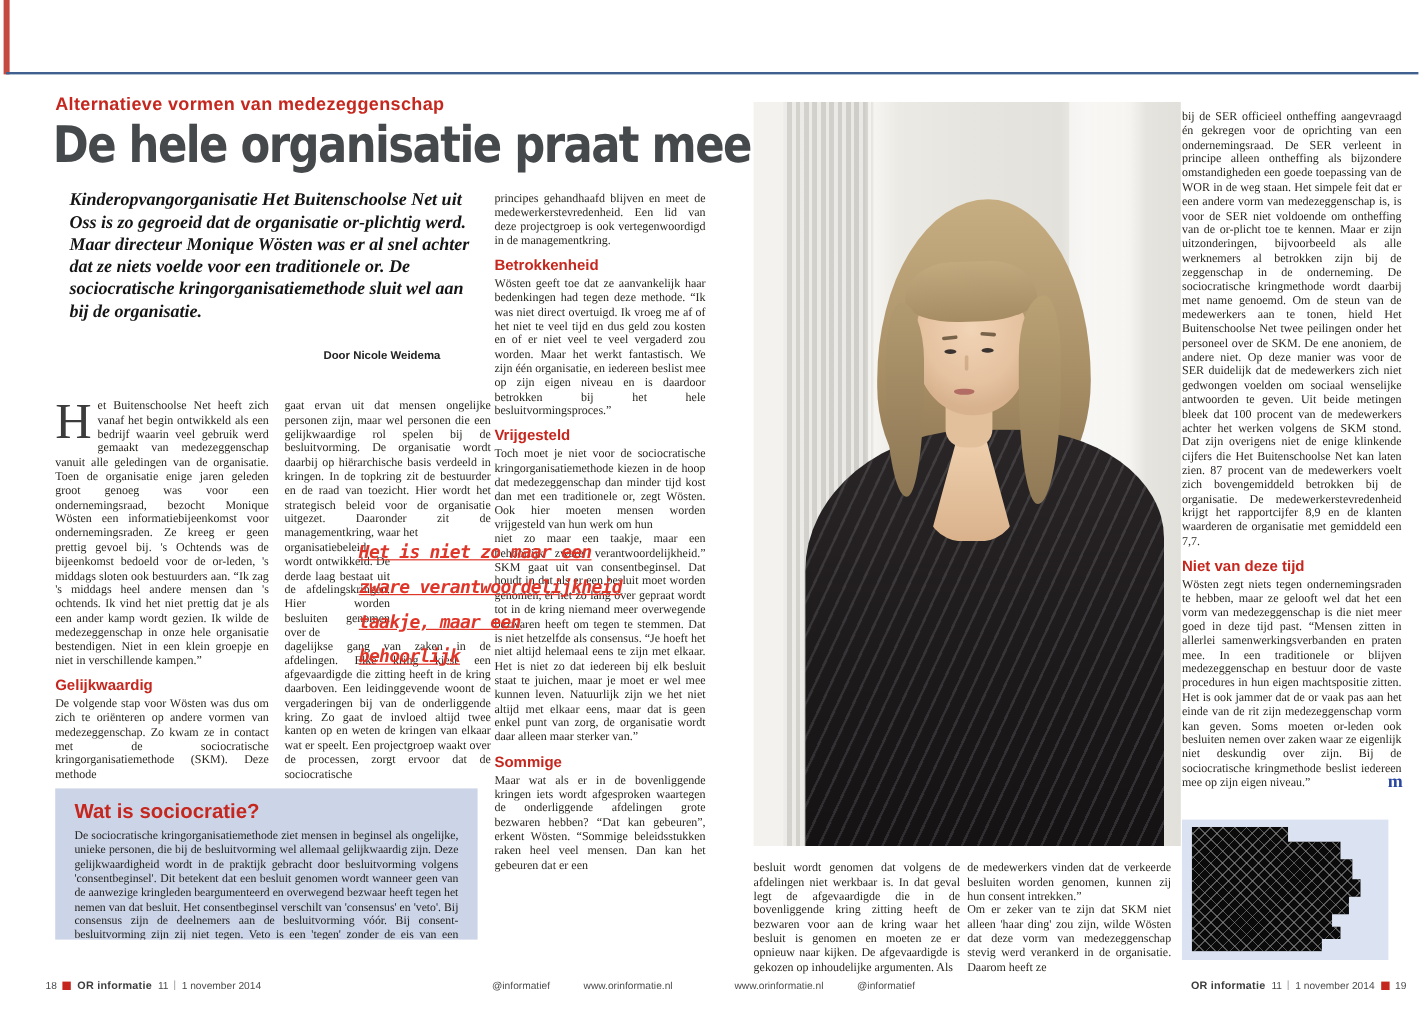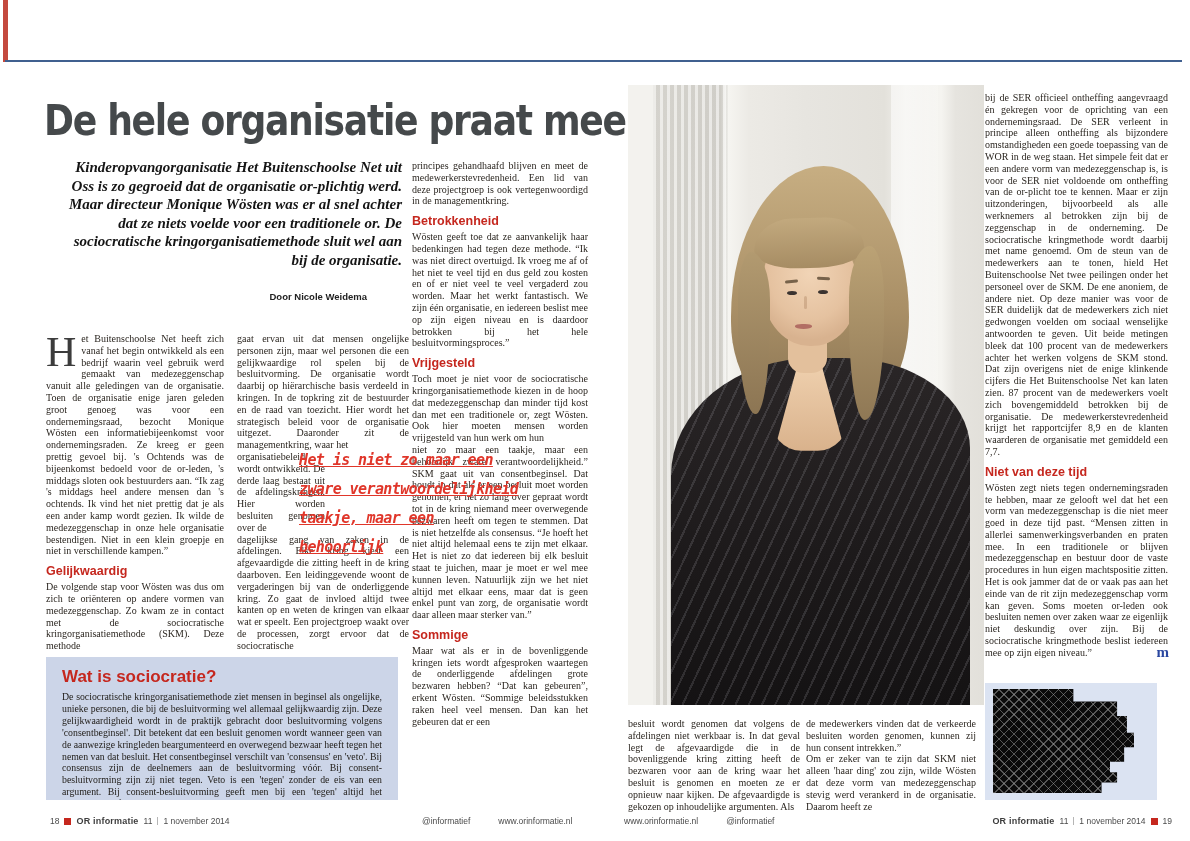--- a/index.html
+++ b/index.html
@@ -26,21 +26,21 @@
     letter-spacing:.3px;
   }
   .headline-wrap{position:absolute;left:44px;top:98px;transform:scaleX(.86);transform-origin:left top;white-space:nowrap;}
   .headline{
     font:bold 42px/46px "DejaVu Sans",sans-serif;color:var(--headline-gray,#45494b);
     letter-spacing:-1.5px;
   }
   .intro{
     position:absolute;left:58px;top:158px;width:344px;
     font:bold italic 15px/18.6px "Liberation Serif",serif;font-style:italic;
-    text-align:right;color:#151515;
+    color:#151515;
   }
   .byline{
     position:absolute;left:180px;top:291px;width:187px;text-align:right;
     font:bold 9.5px/12px "Liberation Sans",sans-serif;color:#222;
   }
   
   .col{position:absolute;}
   .body-text,.para{
     font-size:10px;line-height:11.8px;text-align:justify;color:#2b2620;
   }
@@ -57,21 +57,21 @@
   .narrow-right{width:104px;margin-left:auto;}
   
   .pullquote{
     position:absolute;left:299px;top:446px;width:226px;
     font:bold italic 15px/29px "DejaVu Sans Mono",monospace;font-style:italic;
     color:var(--quote-red,#e0362a);letter-spacing:-.6px;text-decoration:underline;
   }
   .pullquote span{display:block;}
   
   .infobox{
-    position:absolute;left:46px;top:657px;width:352px;height:143px;
+    position:absolute;left:46px;top:657px;width:352px;height:126px;
     background:var(--infobox-blue,#ccd5e8);overflow:hidden;
     padding:0;box-sizing:border-box;
   }
   .infobox-title{
     margin:10px 16px 4px 16px;
     font:bold 17px/20px "Liberation Sans",sans-serif;color:var(--accent-red,#c5271e);
   }
   .infobox-body{
     margin:0 16px;font-size:9.8px;line-height:11.9px;text-align:justify;color:#23201c;
   }
@@ -162,35 +162,36 @@
   }
   
   .endmark{
     float:right;
     font:bold 15px/11px "Liberation Serif",serif;color:var(--endmark-blue,#2a47a0);
     letter-spacing:-1px;
   }
   
   .footer-item{
     position:absolute;top:816px;display:flex;align-items:center;gap:5px;
-    font:8.5px/10px "Liberation Sans",sans-serif;color:#4a4a4a;margin-left:12px;
+    font:8.5px/10px "Liberation Sans",sans-serif;color:#4a4a4a;
   }
   .footer-brand{font-weight:bold;font-size:9px;color:#3d3d3d;letter-spacing:.2px;}
   .red-square{width:7px;height:7px;background:var(--accent-red,#c5271e);display:inline-block;}
   .footer-sep{width:1px;height:8px;background:#b5b5b5;display:inline-block;}
   .footer-gap{width:18px;display:inline-block;}
 </style>
 </head>
 <body>
 
 <div id="spread">
 
   <div class="red-edge-bar"></div>
   <div class="top-rule"></div>
 
+  <div class="kicker">Alternatieve vormen van medezeggenschap</div>
   <div class="headline-wrap">
     <div class="headline">De hele organisatie praat mee</div>
   </div>
   <div class="intro">Kinderopvangorganisatie Het Buitenschoolse Net uit Oss is zo gegroeid dat de organisatie or-plichtig werd. Maar directeur Monique Wösten was er al snel achter dat ze niets voelde voor een traditionele or. De sociocratische kringorganisatiemethode sluit wel aan bij de organisatie.</div>
   <div class="byline">Door Nicole Weidema</div>
 
   <div class="col" style="left:46px;top:333px;width:178px;">
     <div class="para">
       <span class="dropcap">H</span><span>et Buitenschoolse Net heeft zich vanaf het begin ontwikkeld als een bedrijf waarin veel gebruik werd gemaakt van medezeggenschap vanuit alle geledingen van de organisatie. Toen de organisatie enige jaren geleden groot genoeg was voor een ondernemingsraad, bezocht Monique Wösten een informatiebijeenkomst voor ondernemingsraden. Ze kreeg er geen prettig gevoel bij. 's Ochtends was de bijeenkomst bedoeld voor de or-leden, 's middags sloten ook bestuurders aan. “Ik zag 's middags heel andere mensen dan 's ochtends. Ik vind het niet prettig dat je als een ander kamp wordt gezien. Ik wilde de medezeggenschap in onze hele organisatie bestendigen. Niet in een klein groepje en niet in verschillende kampen.”</span>
     </div>

